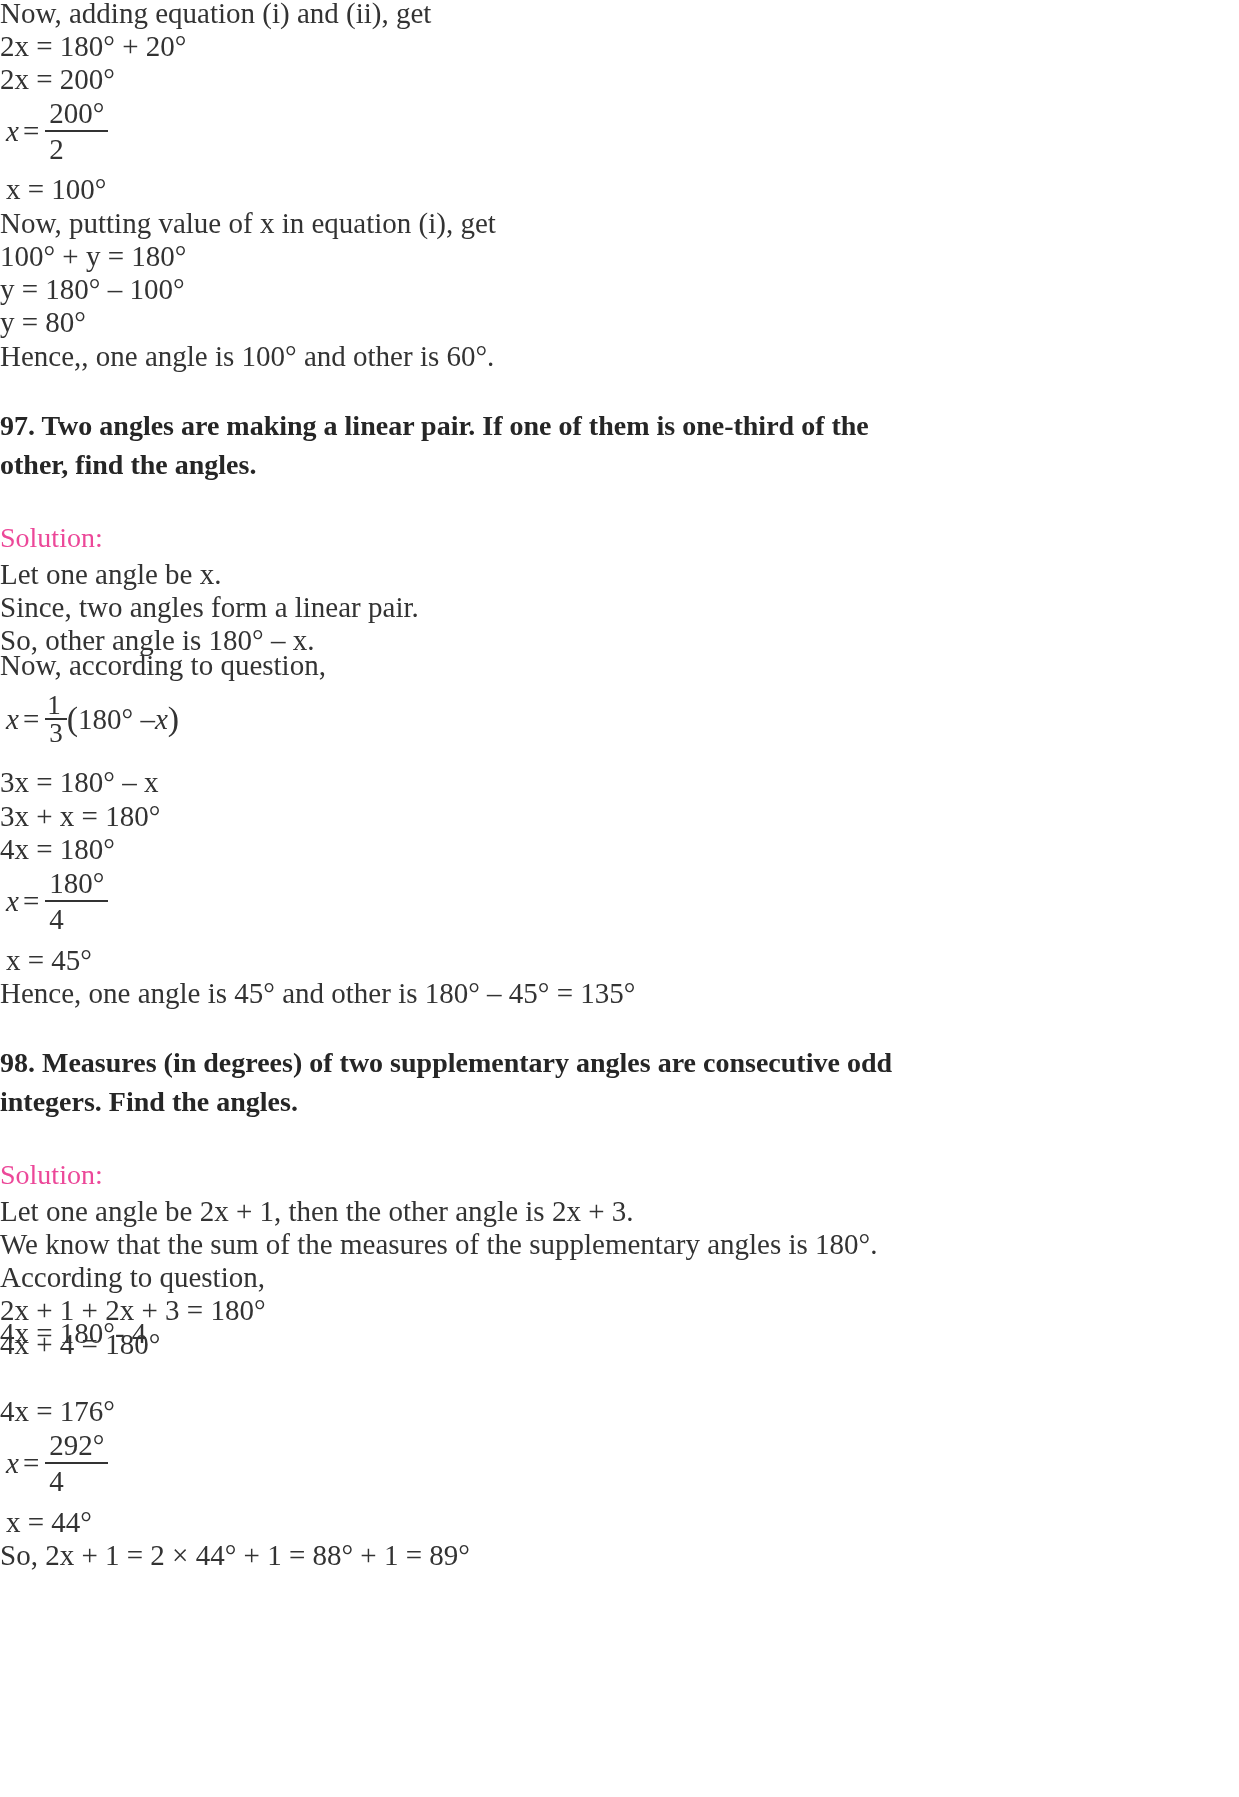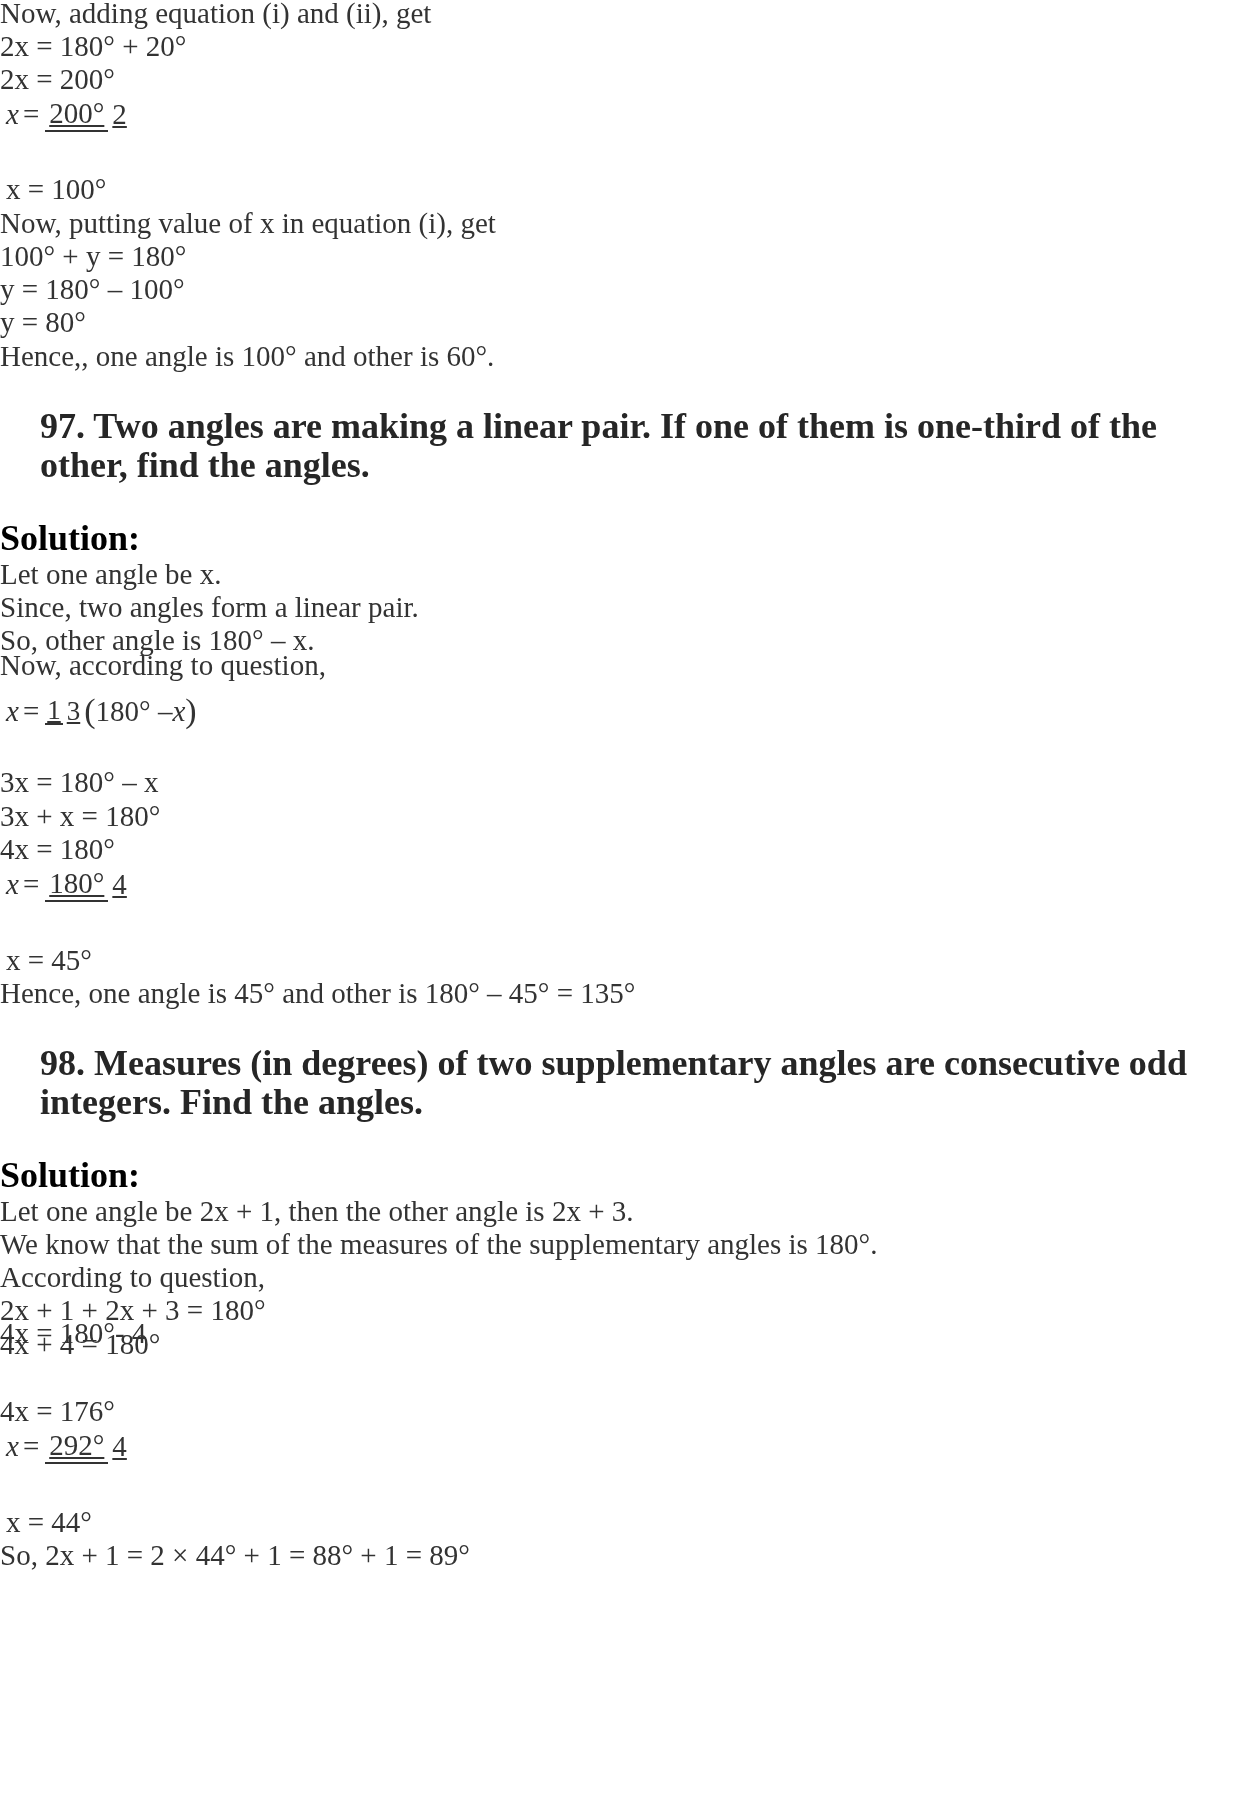--- a/index.html
+++ b/index.html
@@ -9,38 +9,37 @@
     color: #222;
     position: relative;
   }
   .line {
     position: absolute; left: 0;
     font-size: 29px; line-height: 34px; white-space: nowrap;
     color: #333;
   }
   .heading {
     position: absolute; left: 0;
-    font-size: 36px; font-weight: bold; line-height: 44px;
-    color: #262626; white-space: nowrap; padding-left: 40px;
+    font-size: 28px; font-weight: bold; line-height: 44px;
+    color: #262626; white-space: nowrap;
   }
   .sol {
     position: absolute; left: 0;
-    font-size: 36px; font-weight: bold; color: #000000; line-height: 40px;
+    font-size: 28px; font-weight: normal; color: #ec4899; line-height: 40px;
   }
   .frac-eq {
     position: absolute; left: 6px;
     display: flex; align-items: center;
     font-size: 29px; color: #333;
   }
   .frac-eq .var { font-style: italic; margin-right: 4px; }
   .frac-eq .eq { margin-right: 6px; }
   .frac {
-    display: inline-flex; flex-direction: row; align-items: center;
+    display: inline-flex; flex-direction: column; 
     line-height: 34px;
-    text-decoration: underline;
   }
   .frac .num { padding: 0 4px; border-bottom: 2px solid #333; }
   .frac .den { padding: 0 4px; }
   .frac.small { line-height: 26px; font-size: 27px; }
   .frac.small .num { border-bottom: 2px solid #333; padding: 0 2px; }
   .paren { font-size: 34px; }
   .ital { font-style: italic; }
 </style>
 </head>
 <body>

